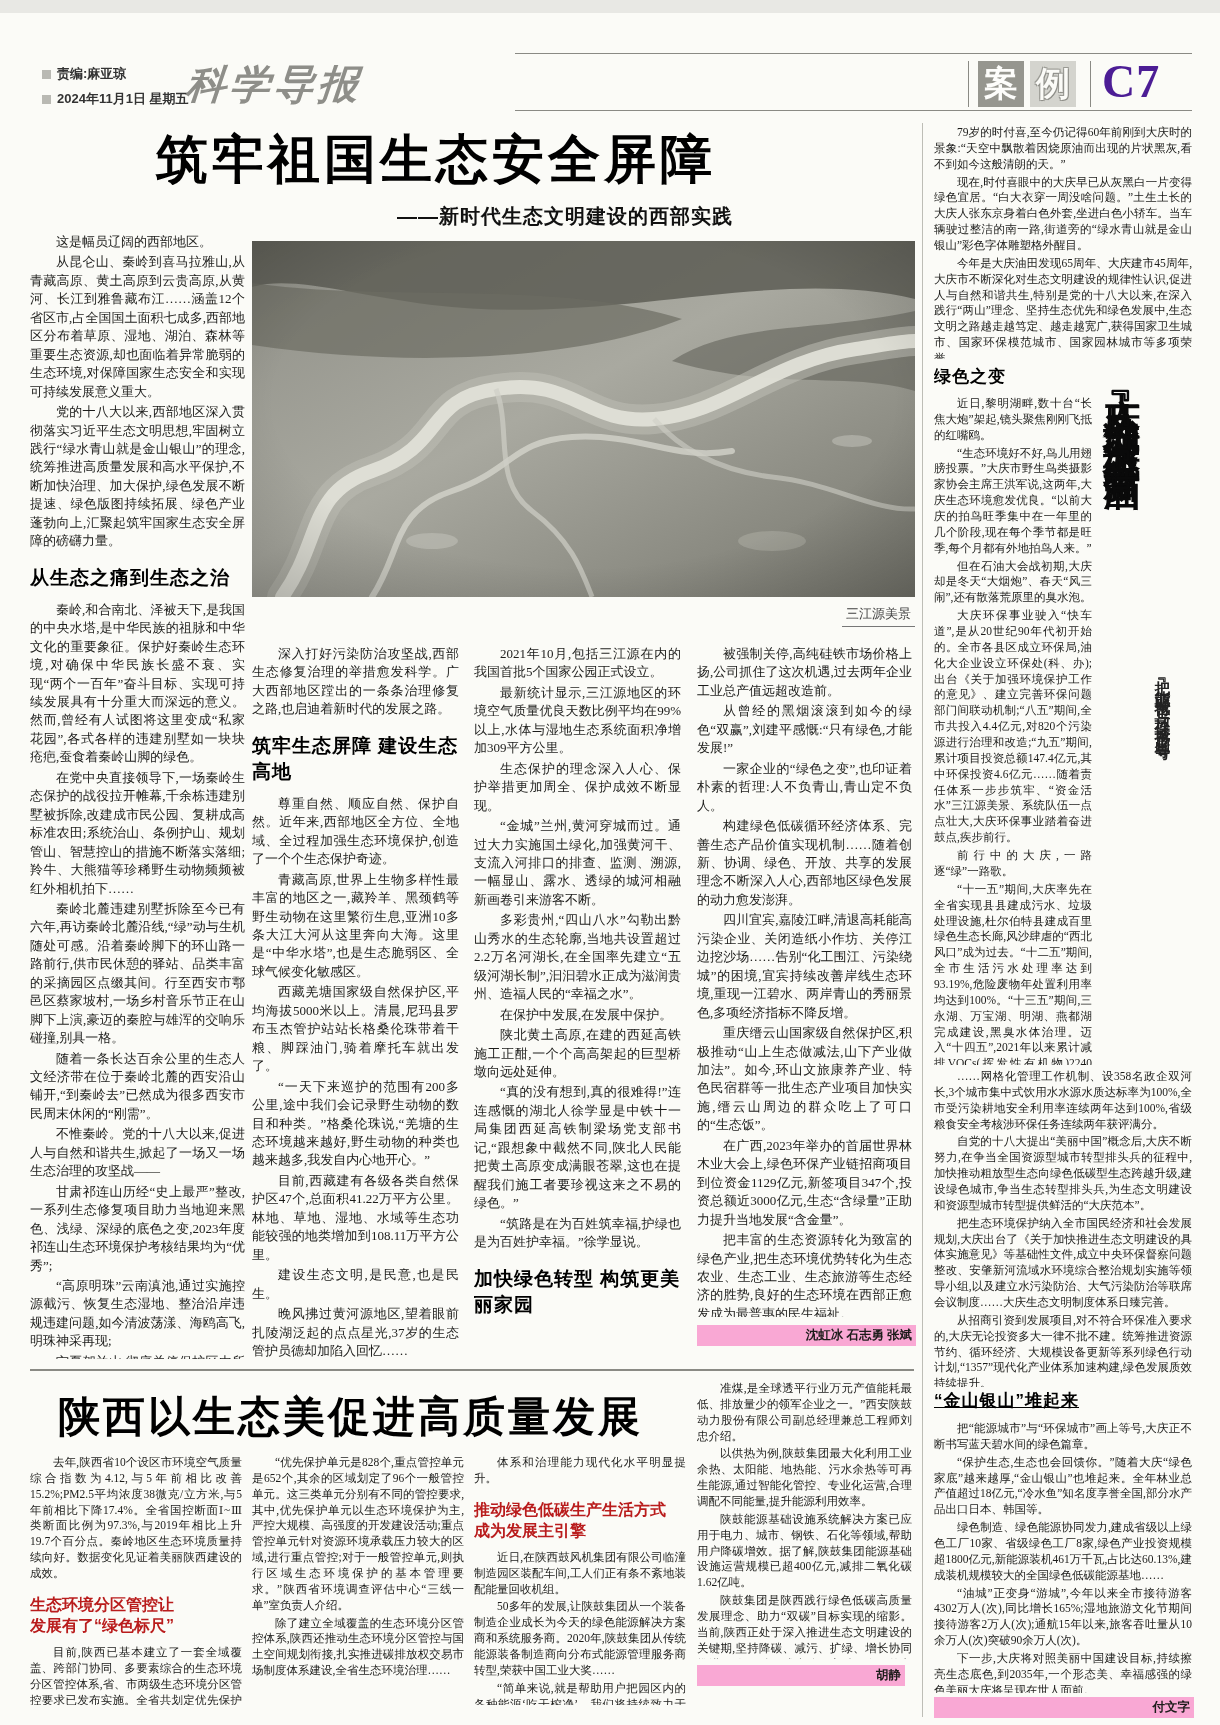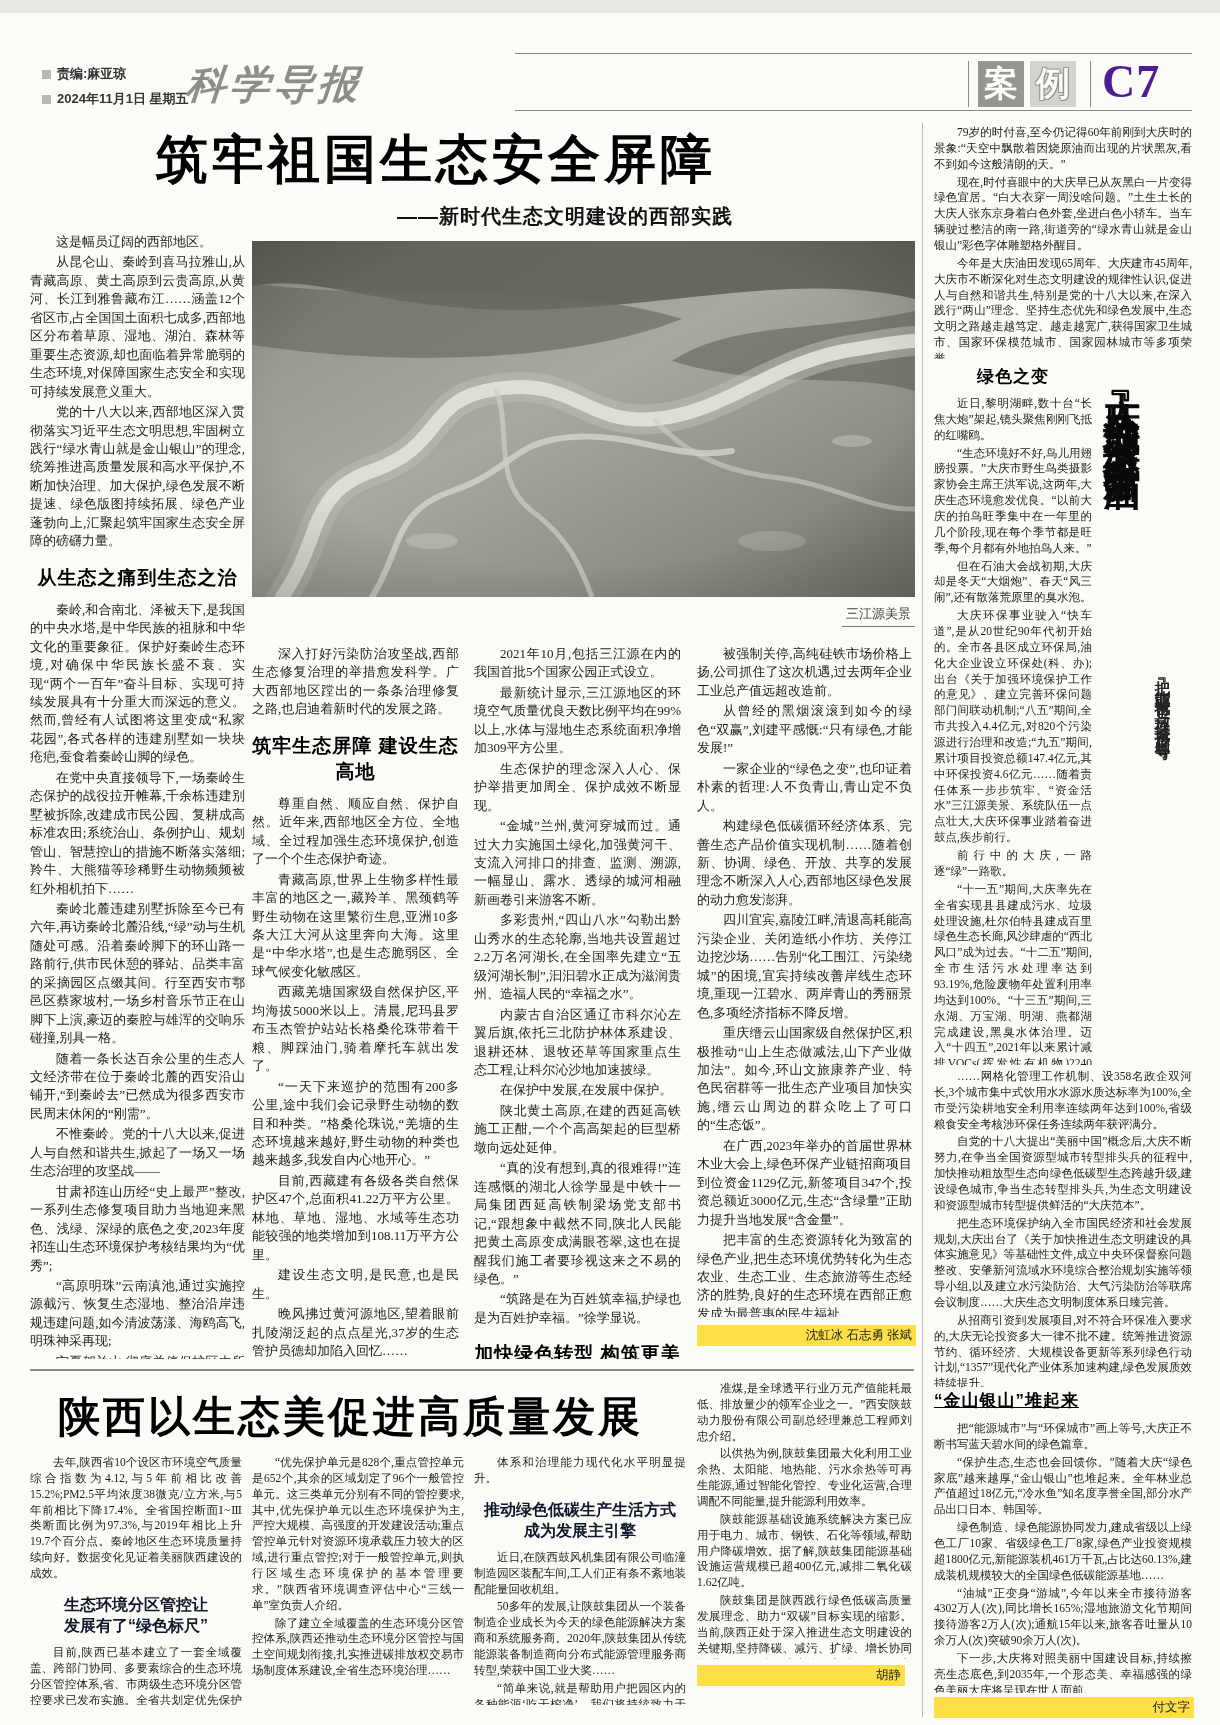--- a/index.html
+++ b/index.html
@@ -20,26 +20,26 @@
   .pageno{font-size:46px;font-weight:700;color:#4c1d95;letter-spacing:1px;}
   
   .headline{font-family:"Liberation Sans","DejaVu Sans",sans-serif;font-weight:900;font-size:52px;
             letter-spacing:4px;text-align:center;color:#000;}
   .subtitle{font-family:"Liberation Sans","DejaVu Sans",sans-serif;font-weight:700;font-size:20px;
             text-align:center;color:#111;letter-spacing:1px;}
   .col{overflow:hidden;}
   .bt p{margin:0 0 2px;text-indent:2em;text-align:justify;font-size:13px;line-height:1.42;}
   .bt-sm p{margin:0 0 2px;text-indent:2em;text-align:justify;font-size:11.5px;line-height:1.38;}
   h3.sh{font-family:"Liberation Sans","DejaVu Sans",sans-serif;font-size:19px;font-weight:800;
-        margin:14px 0 10px;color:#000;letter-spacing:1px;text-align:center;}
+        margin:14px 0 10px;color:#000;letter-spacing:1px;}
   h4.sh2{font-family:"Liberation Sans","DejaVu Sans",sans-serif;font-size:16px;font-weight:800;
-         margin:12px 0 8px;color:#0f172a;line-height:1.35;text-align:center;}
+         margin:12px 0 8px;color:#b91c1c;line-height:1.35;}
   .caption{font-size:13px;color:#404040;text-align:right;}
   .caption span{display:inline-block;border-bottom:1px solid #777;padding:0 4px 3px;}
-  .byline{font-size:12.5px;font-weight:400;text-align:right;background:#fde047;padding:2px 4px;}
+  .byline{font-size:12.5px;font-weight:700;text-align:right;background:#f9a8d4;padding:2px 4px;}
   
   .vtext{writing-mode:vertical-rl;}
   .vtitle{font-size:37px;font-weight:800;letter-spacing:5px;color:#0a0a0a;
           font-family:"Liberation Serif","DejaVu Serif",serif;line-height:1.25;}
   .vside{font-size:15.5px;font-weight:700;letter-spacing:4px;color:#222;line-height:1.3;}
   .photo-svg{display:block;width:100%;height:100%;}
 </style>
 </head>
 <body>
 
@@ -137,21 +137,20 @@
       </div>
   </div>
 
   <div class="abs col bt" style="left:474px;top:632px;width:207px;height:714px;">
     <div>
         <p>2021年10月,包括三江源在内的我国首批5个国家公园正式设立。</p>
         <p>最新统计显示,三江源地区的环境空气质量优良天数比例平均在99%以上,水体与湿地生态系统面积净增加309平方公里。</p>
         <p>生态保护的理念深入人心、保护举措更加周全、保护成效不断显现。</p>
         <p>“金城”兰州,黄河穿城而过。通过大力实施国土绿化,加强黄河干、支流入河排口的排查、监测、溯源,一幅显山、露水、透绿的城河相融新画卷引来游客不断。</p>
         <p>多彩贵州,“四山八水”勾勒出黔山秀水的生态轮廓,当地共设置超过2.2万名河湖长,在全国率先建立“五级河湖长制”,汩汩碧水正成为滋润贵州、造福人民的“幸福之水”。</p>
-        <p>内蒙古自治区通辽市科尔沁左翼后旗,依托三北防护林体系建设、退耕还林、退牧还草等国家重点生态工程,让科尔沁沙地加速披绿。</p>
         <p>在保护中发展,在发展中保护。</p>
         <p>陕北黄土高原,在建的西延高铁施工正酣,一个个高高架起的巨型桥墩向远处延伸。</p>
         <p>“真的没有想到,真的很难得!”连连感慨的湖北人徐学显是中铁十一局集团西延高铁制梁场党支部书记,“跟想象中截然不同,陕北人民能把黄土高原变成满眼苍翠,这也在提醒我们施工者要珍视这来之不易的绿色。”</p>
         <p>“筑路是在为百姓筑幸福,护绿也是为百姓护幸福。”徐学显说。</p>
       </div>
     <h3 class="sh">加快绿色转型 构筑更美丽家园</h3>
 
   </div>
 
   <div class="abs col bt" style="left:697px;top:632px;width:215px;height:672px;">

